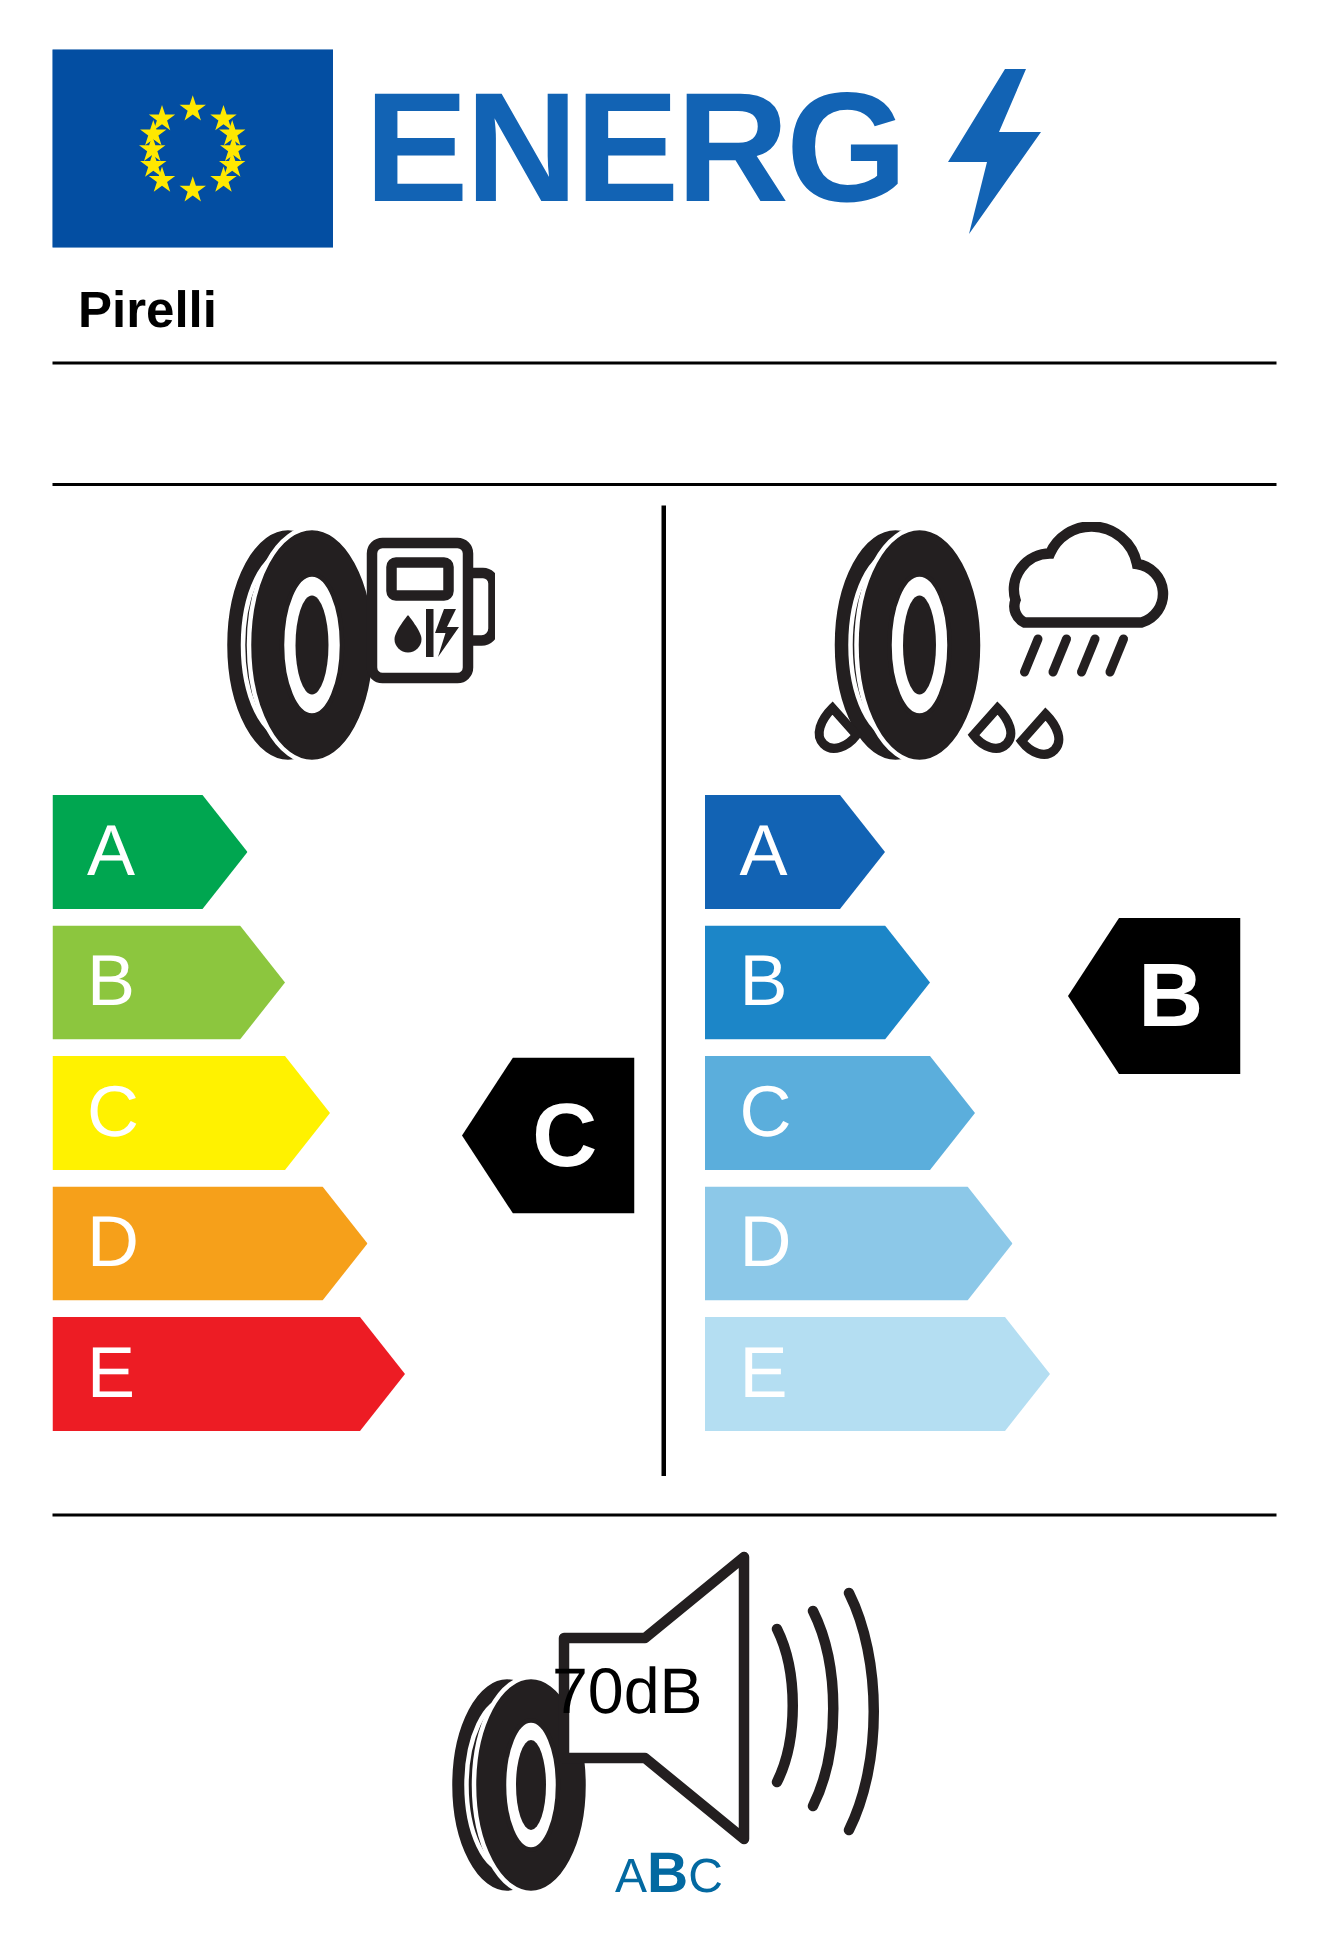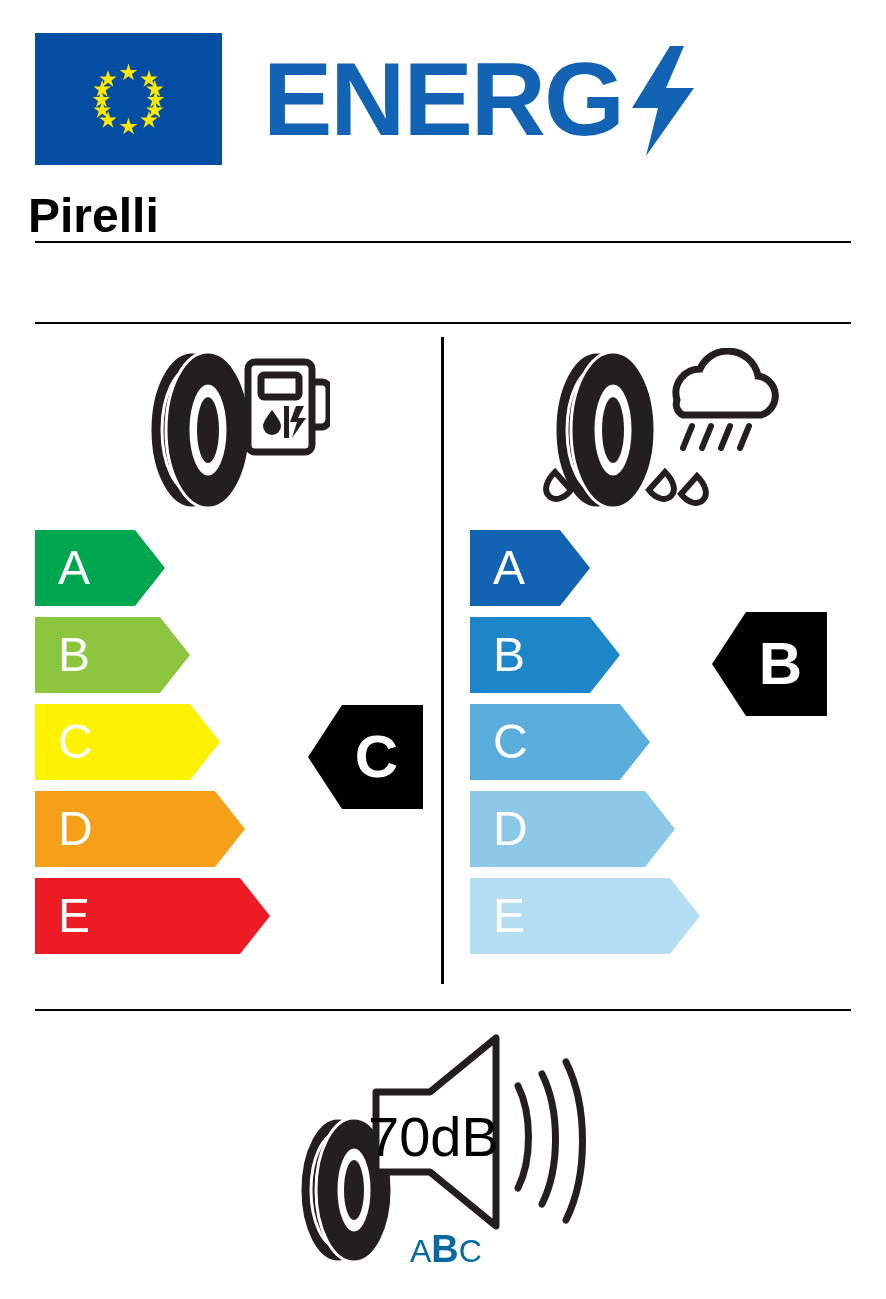--- a/index.html
+++ b/index.html
@@ -31,33 +31,32 @@
     left: 243px; top: 40px;
     width: 470px; height: 120px;
   }
   .energ-text {
     font-size: 104px;
     font-weight: bold;
     letter-spacing: -2px;
     color: #1263b4;
     line-height: 118px;
     font-family: "Liberation Sans", sans-serif;
-    margin-left: 20px;
   }
   .bolt {
     position: absolute;
     left: 385px; top: 6px;
     width: 70px; height: 110px;
   }
 
   
   .brand {
     position: absolute;
-    left: 28px; top: 188px;
-    font-size: 48px;
+    left: 52px; top: 188px;
+    font-size: 34px;
     font-weight: bold;
     color: #000;
     letter-spacing: 0px;
   }
   .rule {
     position: absolute;
     background: #000;
     height: 2px;
     left: 35px;
     width: 816px;
@@ -123,21 +122,21 @@
     color: #fff;
     z-index: 2;
   }
   .result-fuel { left: 308px; top: 705px; }
   .result-wet  { left: 712px; top: 612px; }
 
   
   .noise-db {
     position: absolute;
     left: 368px; top: 1104px;
-    font-size: 56px;
+    font-size: 43px;
     color: #000;
     font-family: "Liberation Sans", sans-serif;
   }
   .noise-class {
     position: absolute;
     left: 410px; top: 1228px;
     font-size: 32px;
     color: #0369a1;
     letter-spacing: 0px;
   }

